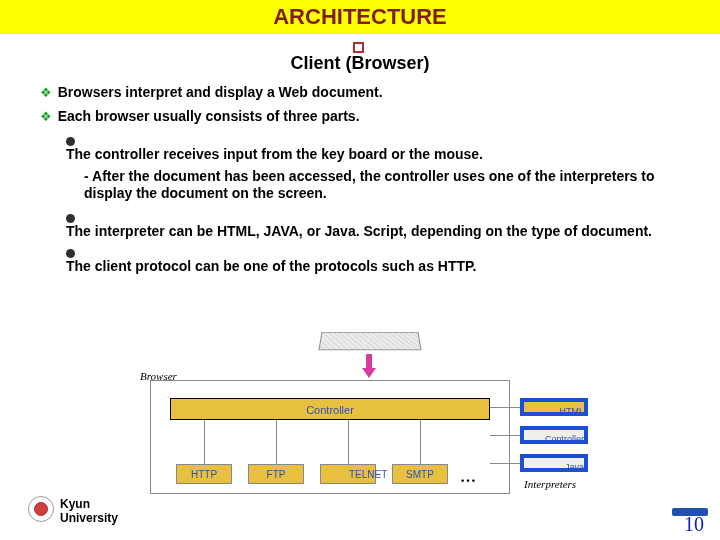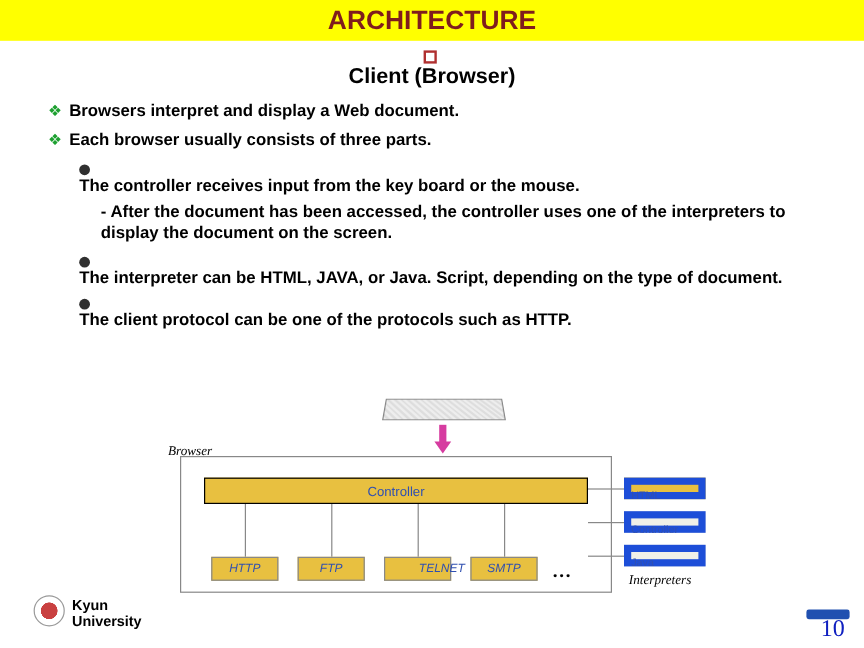--- a/index.html
+++ b/index.html
@@ -148,46 +148,46 @@
     position: absolute;
     top: 134px;
     width: 56px; height: 20px;
     background: #e8c040;
     border: 1px solid #888;
     text-align: center;
     line-height: 20px;
     font-family: Arial, sans-serif;
     font-size: 10px;
     color: #3050b0;
-    font-style: italic;
   }
   .p1 { left: 36px; }
   .p2 { left: 108px; }
   .p3 { left: 180px; padding-left: 28px; }
   .p4 { left: 252px; }
   .cline {
     position: absolute;
     top: 90px; height: 44px; width: 1px; background: #888;
   }
   .c1{left:64px}.c2{left:136px}.c3{left:208px}.c4{left:280px}
   .ell {
     position: absolute;
     left: 320px; top: 138px;
     font-size: 16px; font-weight: bold;
   }
   .interp {
     position: absolute;
     width: 68px; height: 18px;
-    border: 6px solid #1d4ed8;
+    border: 4px solid #1d4ed8;
     background: #f0f0e8;
-    text-align: left;
+    text-align: right;
     line-height: 18px;
     font-family: Arial, sans-serif;
     font-size: 9px;
     color: #3050b0;
+    padding-left: 16px;
   }
   .i1 { left: 380px; top: 68px; background:#e8c040; }
   .i2 { left: 380px; top: 96px; }
   .i3 { left: 380px; top: 124px; }
   .iline {
     position:absolute; left:350px; width:30px; height:1px; background:#888;
   }
   .il1{top:77px}.il2{top:105px}.il3{top:133px}
   .ilabel {
     position:absolute; left:384px; top:148px; font-style:italic;

